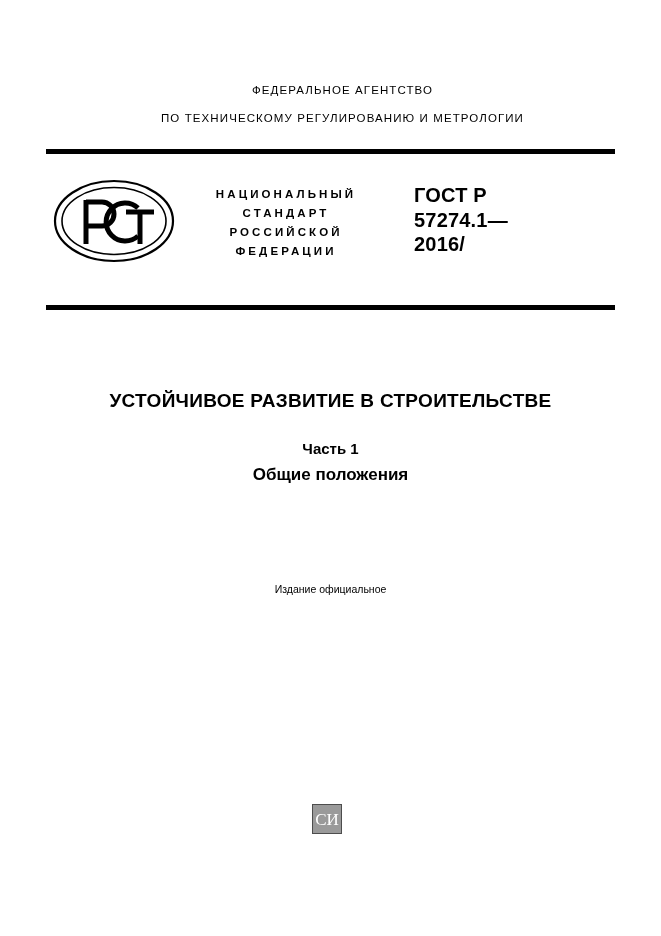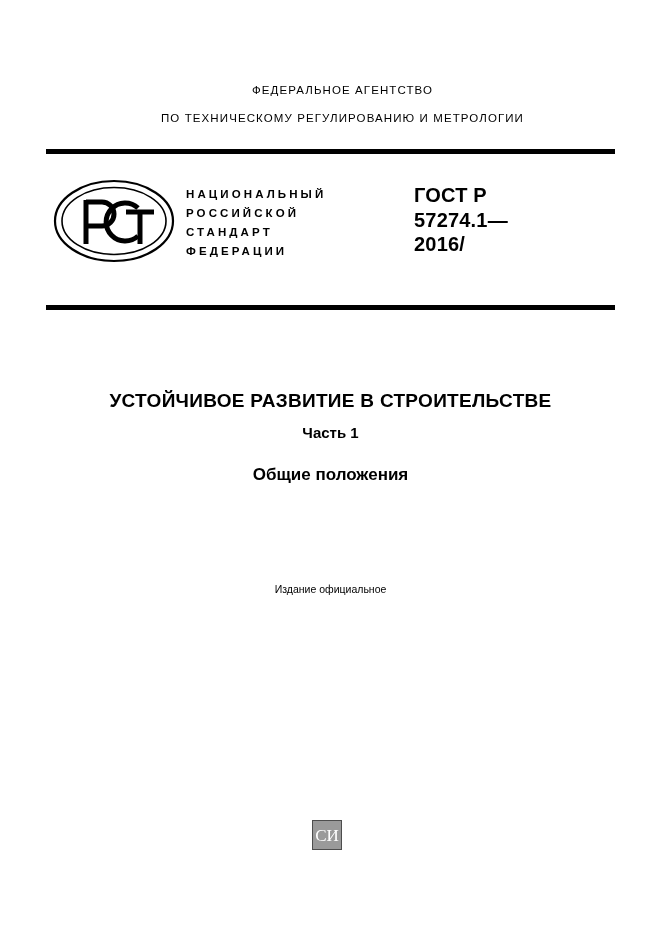--- a/index.html
+++ b/index.html
@@ -69,21 +69,21 @@
     height: 86px;
   }
   .emblem svg { display: block; }
 
   
   .natstd {
     position: absolute;
     left: 186px;
     top: 185px;
     width: 200px;
-    text-align: left;
+    text-align: center;
   }
   .natstd div {
     font-size: 11.5px;
     font-weight: bold;
     letter-spacing: 3.1px;
     line-height: 19px;
   }
 
   
   .gost {
@@ -107,21 +107,21 @@
     top: 390px;
     width: 569px;
     text-align: center;
     font-size: 19px;
     font-weight: bold;
     letter-spacing: 0.3px;
   }
   .title-part {
     position: absolute;
     left: 46px;
-    top: 424px;
+    top: 440px;
     width: 569px;
     text-align: center;
     font-size: 15px;
     font-weight: bold;
   }
   .title-sub {
     position: absolute;
     left: 46px;
     top: 465px;
     width: 569px;
@@ -156,21 +156,21 @@
     top: 798px;
     width: 569px;
     display: flex;
     justify-content: center;
     align-items: flex-start;
   }
   .footer-logo {
     width: 30px;
     height: 38px;
     margin-right: 7px;
-    margin-top: 22px;
+    margin-top: 6px;
     flex: none;
   }
   .footer-text {
     text-align: center;
     font-size: 9.5px;
     line-height: 12.5px;
     padding-top: 4px;
   }
 </style>
 </head>
@@ -195,22 +195,22 @@
 
       <path d="M86 30 A19 19 0 1 0 86 58" fill="none" stroke="#000" stroke-width="5"></path>
 
       <path d="M74 34 L102 34" fill="none" stroke="#000" stroke-width="5"></path>
       <path d="M88 34 L88 66" fill="none" stroke="#000" stroke-width="5"></path>
     </svg>
   </div>
 
   <div class="natstd">
     <div>НАЦИОНАЛЬНЫЙ</div>
+    <div>СТАНДАРТ</div>
     <div>РОССИЙСКОЙ</div>
-    <div>СТАНДАРТ</div>
     <div>ФЕДЕРАЦИИ</div>
   </div>
 
   <div class="gost">
     <div>ГОСТ Р</div>
     <div>57274.1—</div>
     <div>2016/</div>
   </div>
 
   <div class="rule-bottom"></div>

